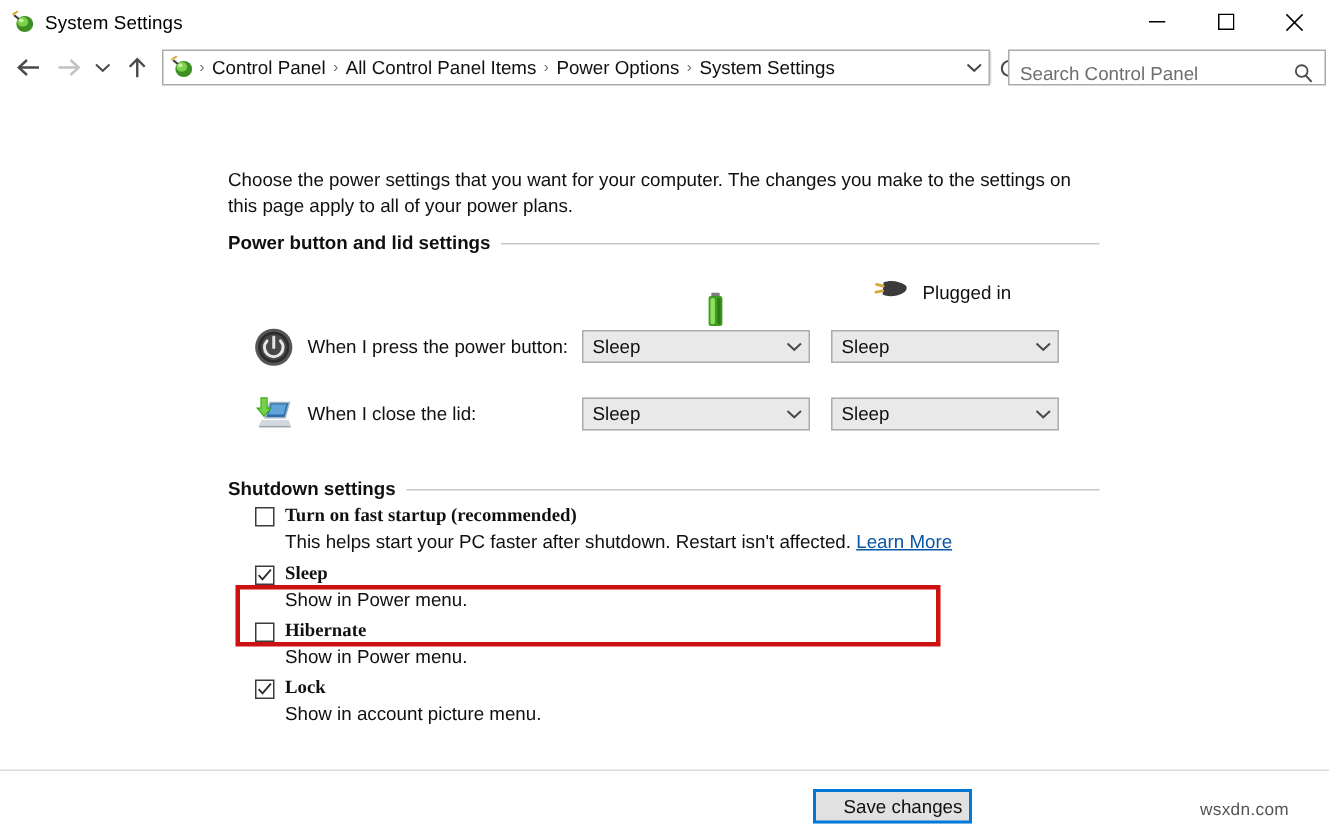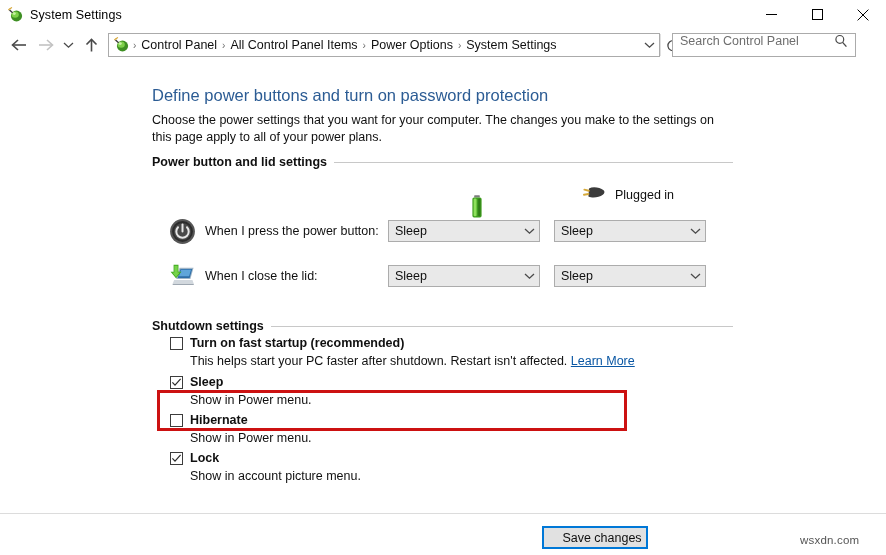--- a/index.html
+++ b/index.html
@@ -115,26 +115,26 @@
     display: flex;
     align-items: center;
     justify-content: center;
     border-left: 1px solid #E0E0E0;
     flex: 0 0 auto;
   }
   .searchbox {
     position: absolute;
     left: 672px;
     top: 33px;
-    width: 184px;
+    width: 212px;
     height: 24px;
     border: 1px solid #ABABAB;
     background: #ffffff;
     display: flex;
-    align-items: flex-start;
+    align-items: flex-end;
     box-sizing: border-box;
   }
   .search-text {
     font-size: 12.5px;
     color: #6E6E6E;
     margin-left: 7px;
     flex: 1 1 auto;
   }
   .search-icon {
     margin-right: 7px;
@@ -255,20 +255,21 @@
     justify-content: center;
     flex: 0 0 auto;
   }
 
   
   .check-row {
     position: absolute;
     left: 170px;
     display: flex;
     align-items: flex-end;
+    font-family: Liberation Serif, serif;
   }
   .cb {
     width: 13px;
     height: 13px;
     border: 1px solid #3C3C3C;
     background: #ffffff;
     box-sizing: border-box;
     flex: 0 0 auto;
     margin-top: 1px;
     position: relative;
@@ -442,21 +443,20 @@
   <span class="search-icon">
     <svg width="14" height="14" viewBox="0 0 14 14">
       <circle cx="5.8" cy="5.4" r="3.9" fill="none" stroke="#4A4A4A" stroke-width="1.2"></circle>
       <line x1="8.6" y1="8.4" x2="12.4" y2="12.6" stroke="#4A4A4A" stroke-width="1.4"></line>
     </svg>
   </span>
 </div>
 
 <div class="content">
 
-  <div class="page-title">Define power buttons and turn on password protection</div>
   <div class="page-desc">Choose the power settings that you want for your computer. The changes you make to the settings on this page apply to all of your power plans.</div>
 
   <div class="section-head" style="left:152px; top:93px;">
     <span class="label">Power button and lid settings</span>
     <span class="rule"></span>
   </div>
 
   <div class="col-headers">
     <div class="colhead" style="left:443px; top:14px;flex-direction:column;">
       <span>

